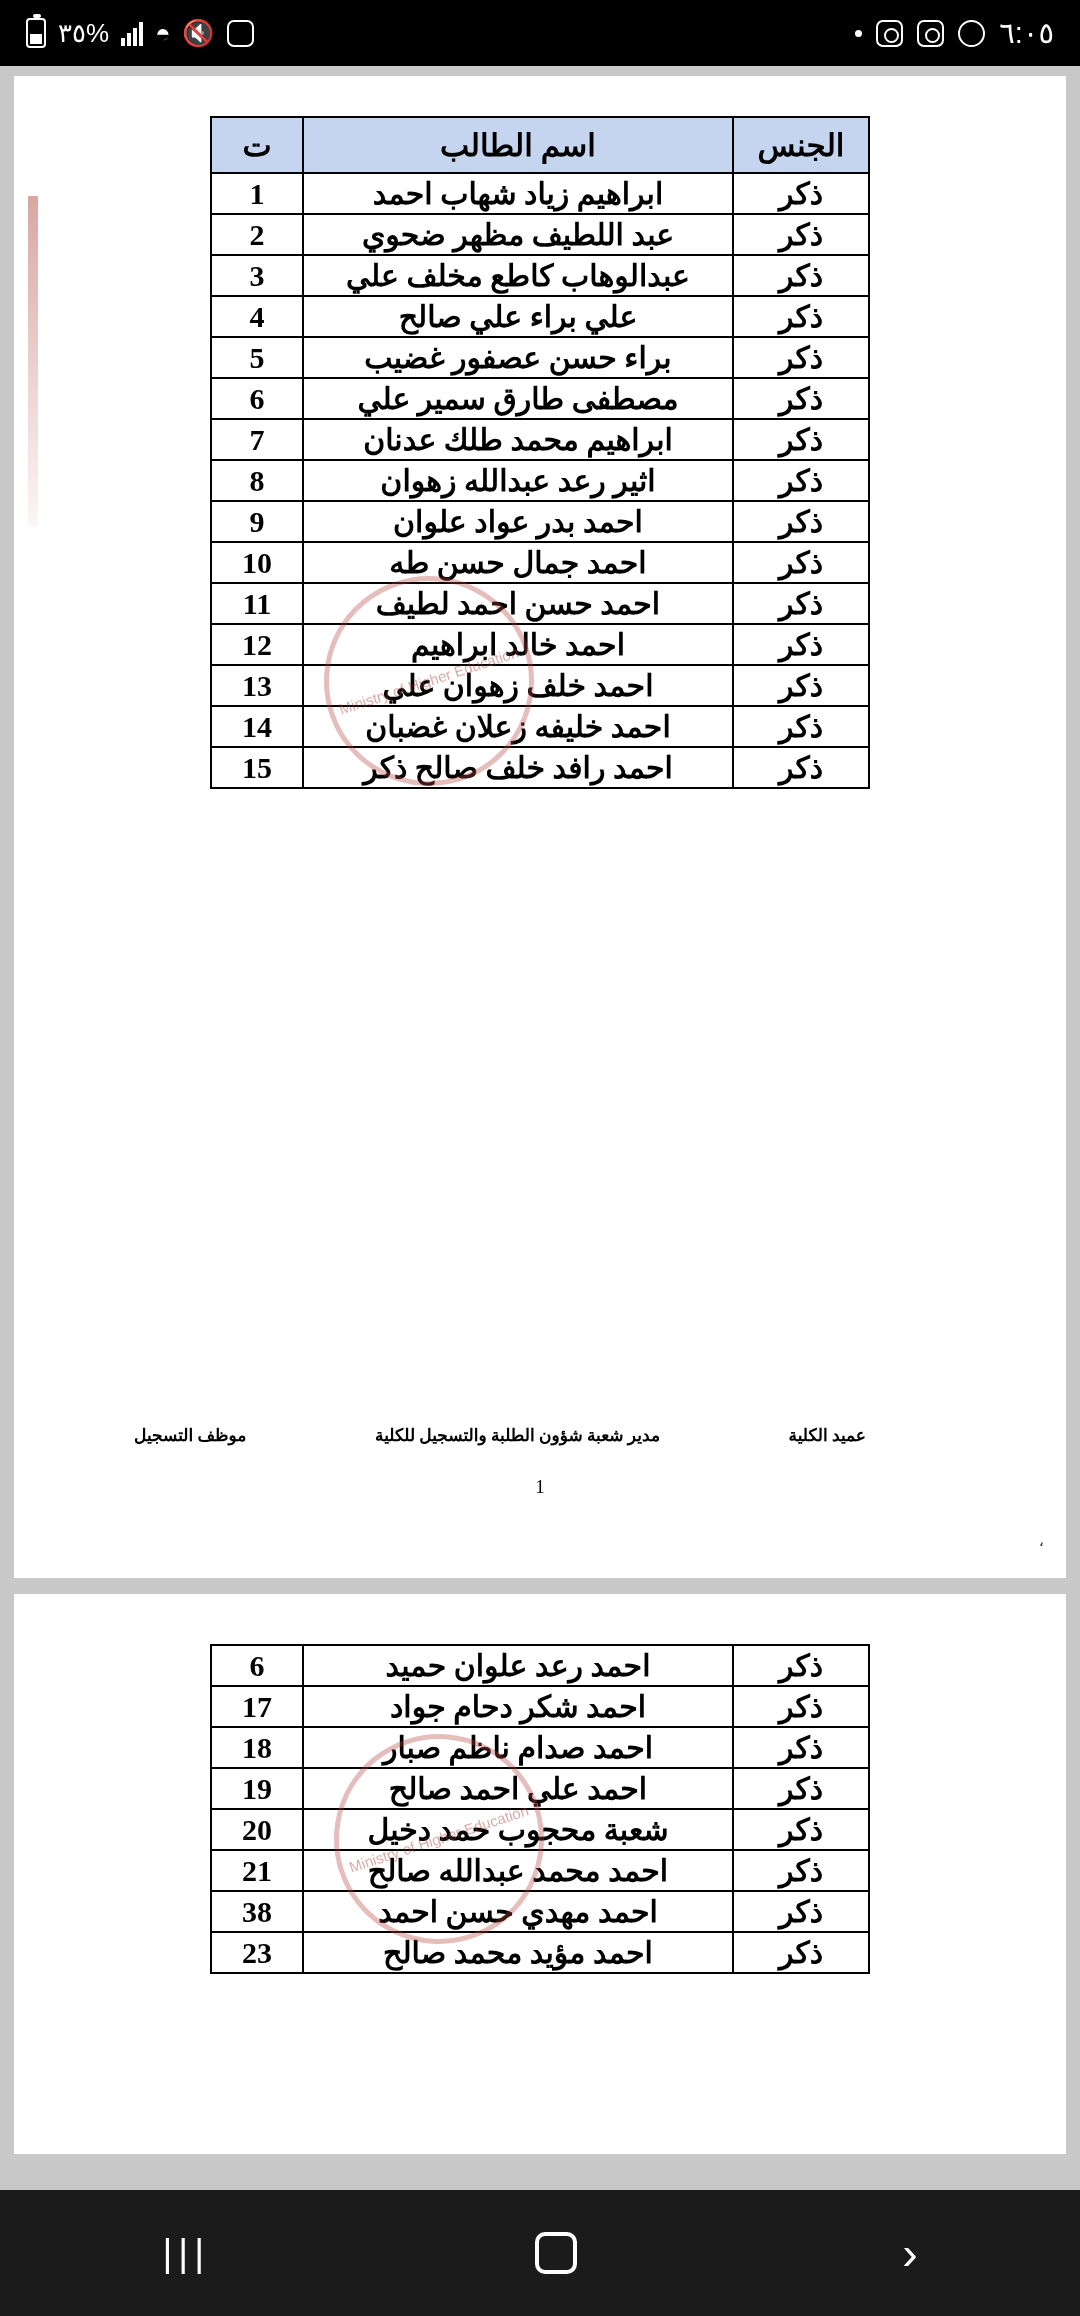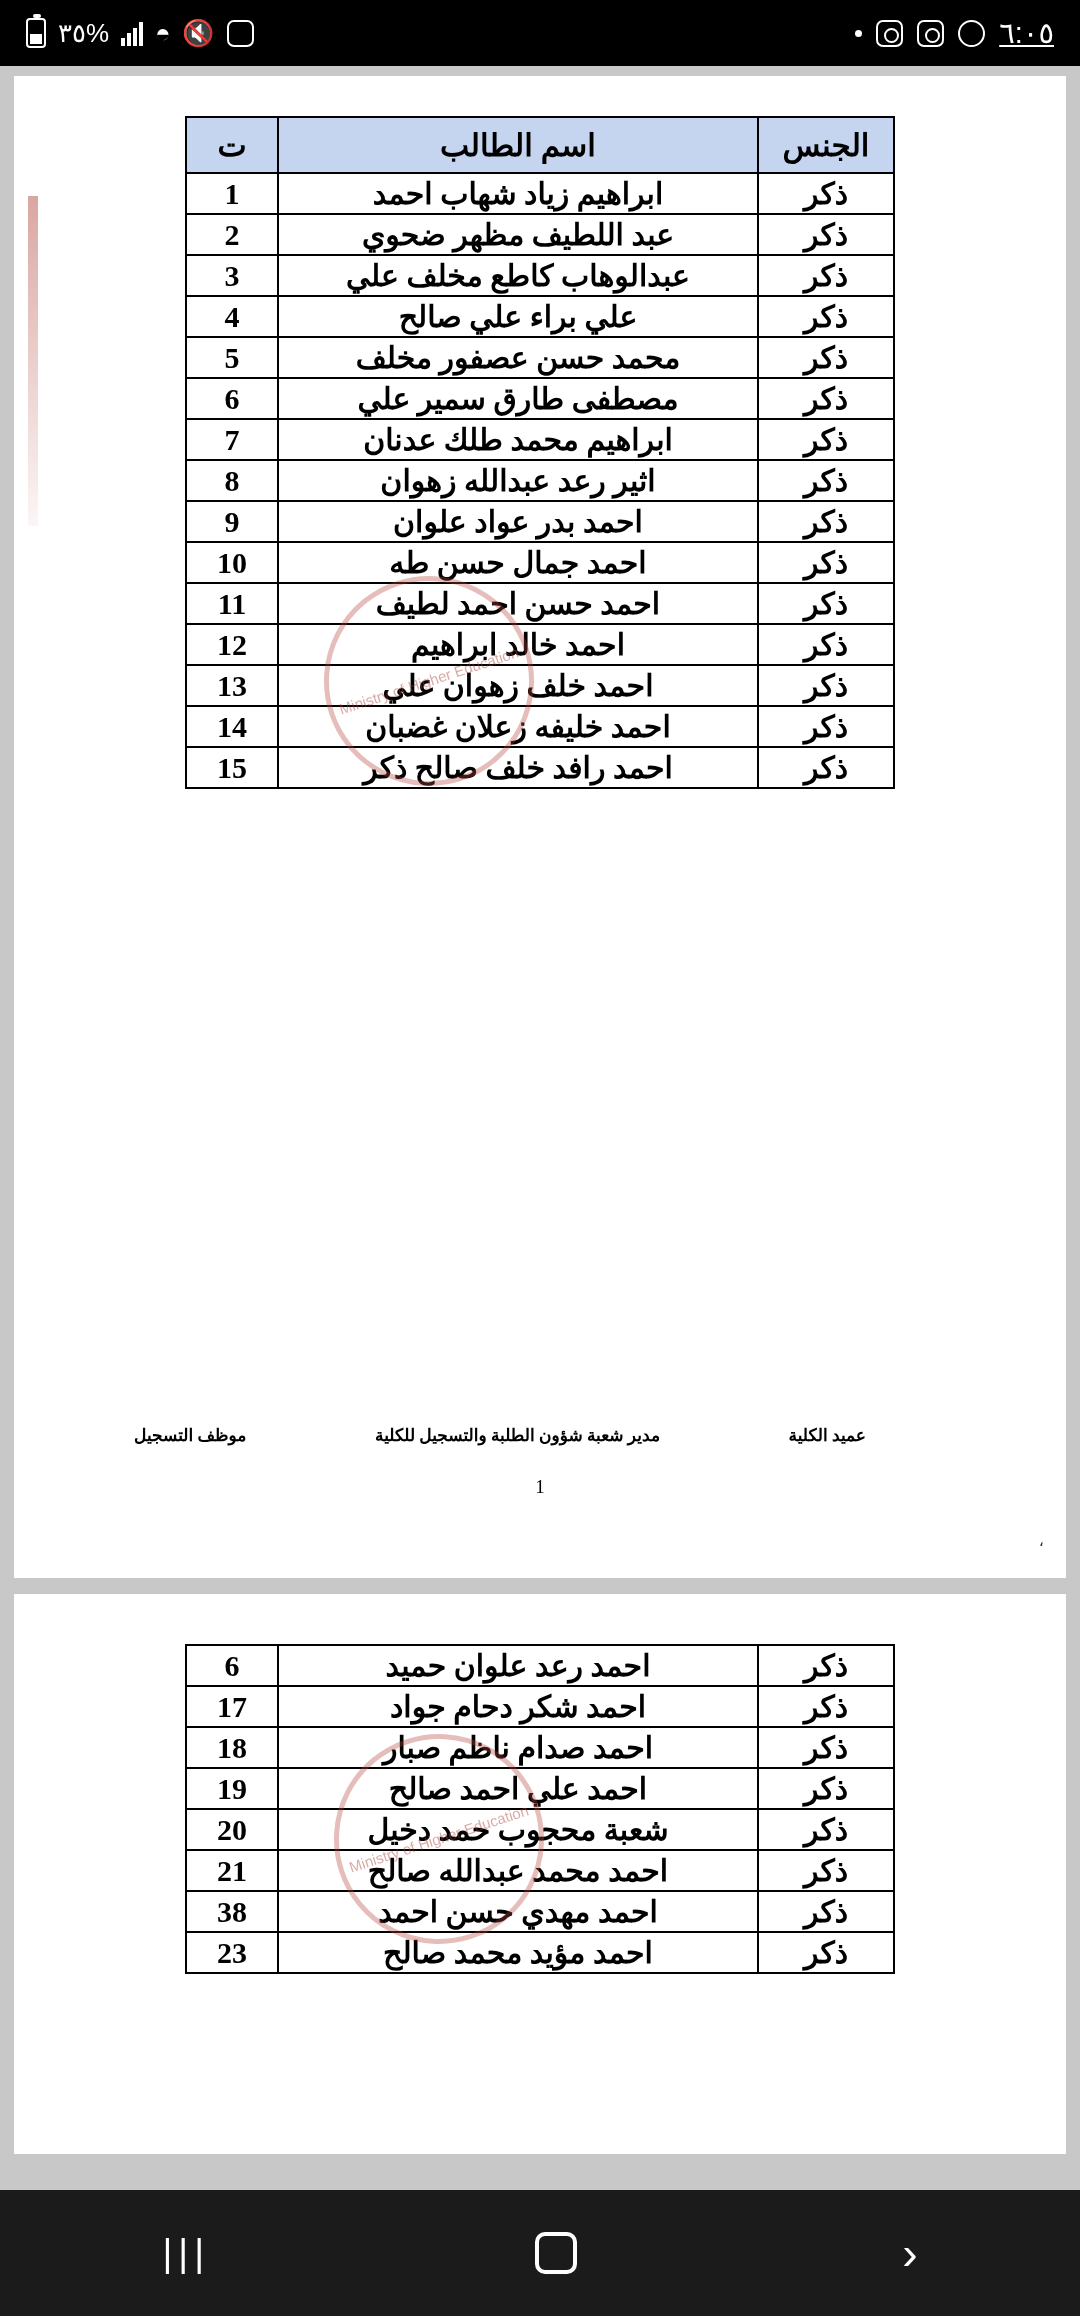--- a/index.html
+++ b/index.html
@@ -49,21 +49,21 @@
   .icon-sq.cam { position: relative; }
   .icon-sq.cam::after {
     content:""; position:absolute; top:6px; left:6px; width:11px; height:11px;
     border:2.5px solid #fff; border-radius:50%;
   }
   .icon-circle {
     width: 27px; height: 27px; border: 2.5px solid #fff; border-radius: 50%;
     display:inline-block;
   }
   .dot { width:7px; height:7px; background:#fff; border-radius:50%; display:inline-block; }
-  .clock { font-size: 29px; text-decoration: underline; }
+  .clock { font-size: 29px; }
   .wifi { font-size: 26px; }
   .mute { font-size: 26px; }
 
   
   .viewer {
     height: 2316px;
     background: #c8c8c8;
     padding-top: 10px;
   }
 
@@ -106,21 +106,21 @@
     direction: rtl;
     table-layout: fixed;
   }
   table.doc td, table.doc th {
     border: 2px solid #000;
     text-align: center;
     font-family: "Liberation Serif", serif;
     color: #000;
   }
   .col-t   { width: 92px; }
-  .col-name{ width: 480px; }
+  .col-name{ width: 430px; }
   .col-sex { width: 136px; }
 
   thead th {
     background: #c5d5ef;
     font-size: 31px;
     font-weight: bold;
     height: 56px;
     padding: 4px 0;
   }
   tbody td {
@@ -230,21 +230,21 @@
               <td class="col-name">عبدالوهاب كاطع مخلف علي</td>
               <td class="col-t num">3</td>
             </tr>
           <tr>
               <td class="col-sex">ذكر</td>
               <td class="col-name">علي براء علي صالح</td>
               <td class="col-t num">4</td>
             </tr>
           <tr>
               <td class="col-sex">ذكر</td>
-              <td class="col-name">محمد حسن عصفور مخلف</td>
+              <td class="col-name">براء حسن عصفور غضيب</td>
               <td class="col-t num">5</td>
             </tr>
           <tr>
               <td class="col-sex">ذكر</td>
               <td class="col-name">مصطفى طارق سمير علي</td>
               <td class="col-t num">6</td>
             </tr>
           <tr>
               <td class="col-sex">ذكر</td>
               <td class="col-name">ابراهيم محمد طلك عدنان</td>

